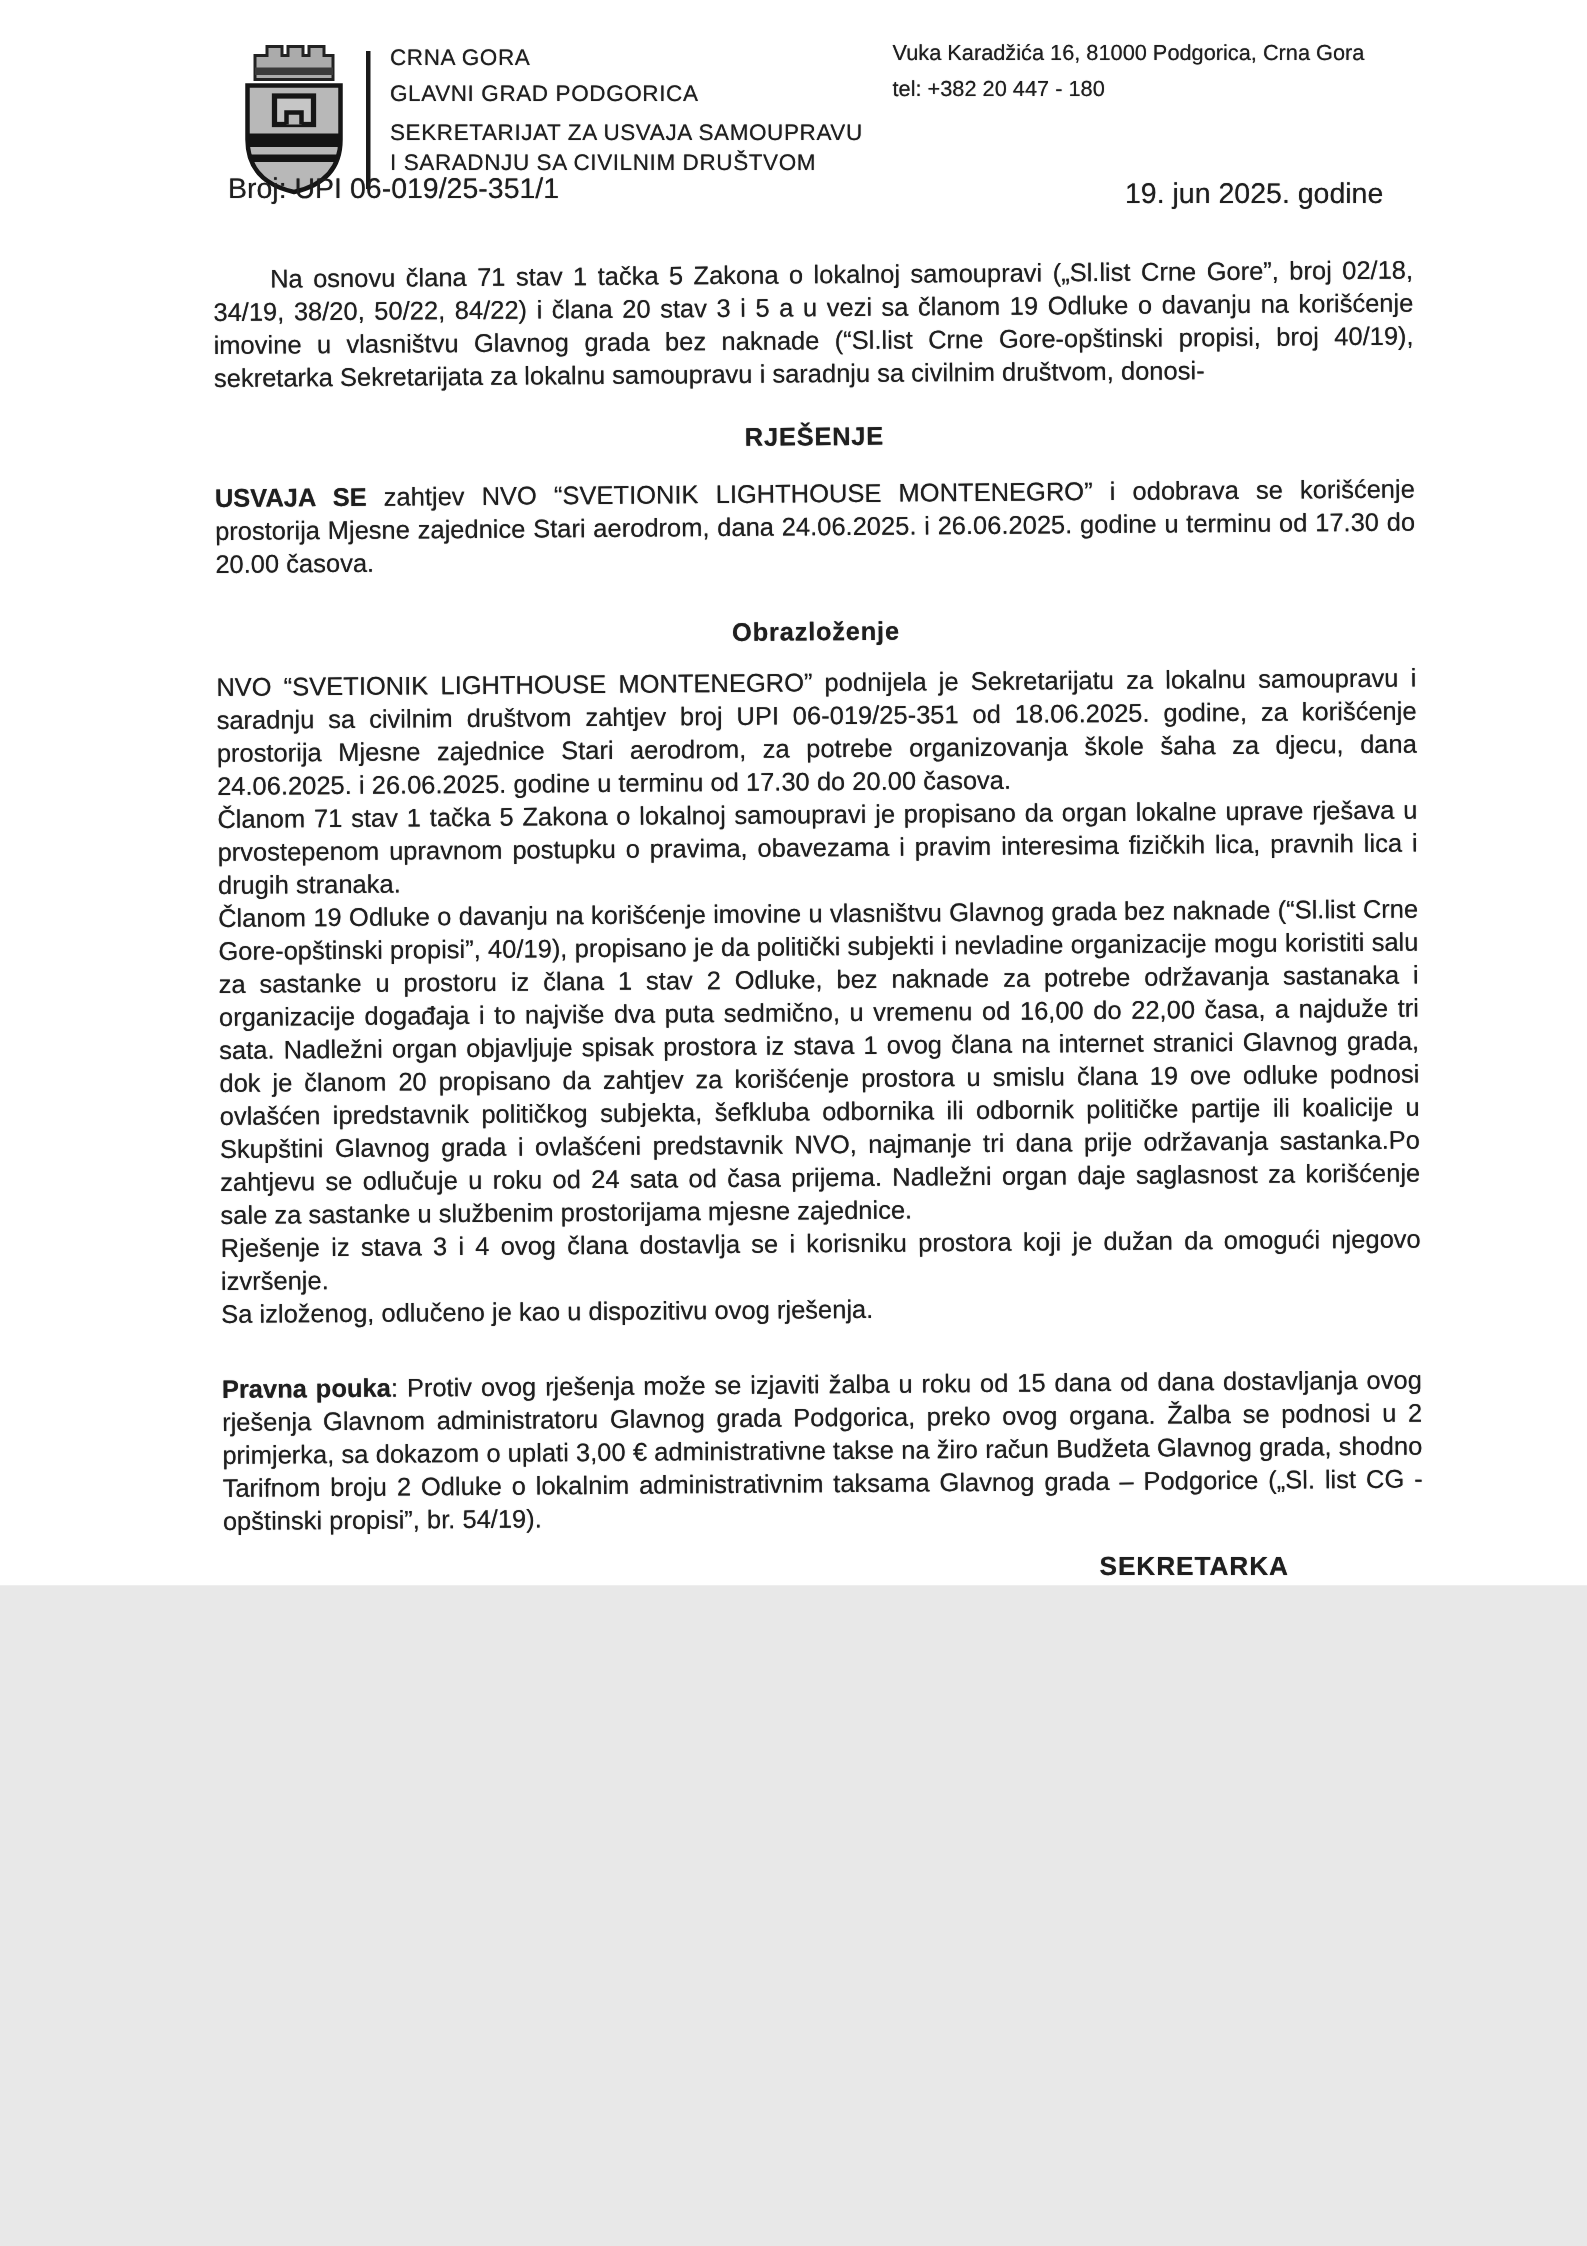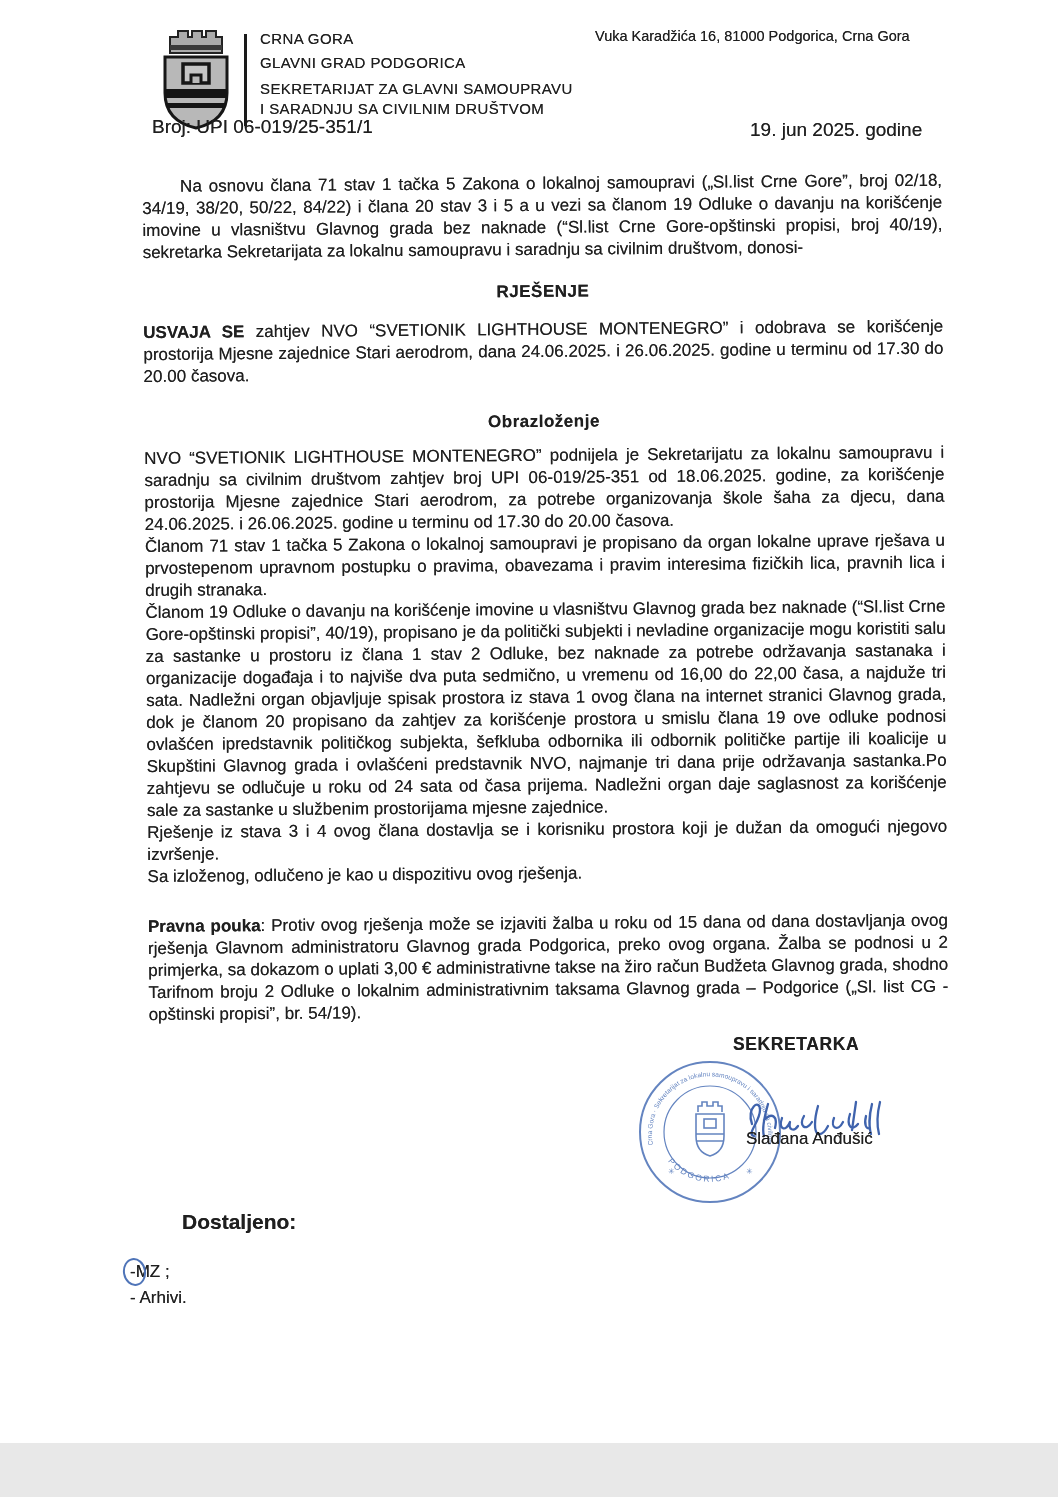--- a/index.html
+++ b/index.html
@@ -1,19 +1,19 @@
 <!DOCTYPE html>
 <html><head>
 <meta charset="utf-8">
 <style>
   html, body { margin: 0; padding: 0; background: #e8e8e8; }
   #page {
     position: relative;
     width: 1058px;
-    height: 1443px;
+    height: 1057px;
     margin: 0 auto;
     background: #ffffff;
     overflow: hidden;
     font-family: "Liberation Sans", sans-serif;
     color: #1f1f1f;
   }
   .scan-text { text-shadow: 0 0 0.5px rgba(20,20,20,0.75); }
 
   
   #coat-of-arms { position: absolute; left: 158px; top: 27px; width: 76px; height: 104px; }
@@ -78,26 +78,27 @@
 
     <rect x="25" y="37" width="26" height="19" fill="#c6c6c6" stroke="#161616" stroke-width="3.5"></rect>
     <path d="M33 56 V48 H43 V56" fill="#b8b8b8" stroke="#161616" stroke-width="3"></path>
   </svg>
 
   <div id="header-divider"></div>
 
   <div id="org-block" class="scan-text">
     <div class="org-line-a">CRNA GORA</div>
     <div class="org-line-b">GLAVNI GRAD PODGORICA</div>
-    <div class="org-line-c">SEKRETARIJAT ZA GLAVNI SAMOUPRAVU</div>
+    <div class="org-line-c">SEKRETARIJAT ZA USVAJA SAMOUPRAVU</div>
     <div>I SARADNJU SA CIVILNIM DRUŠTVOM</div>
   </div>
 
   <div id="contact-block" class="scan-text">
     <div>Vuka Karadžića 16, 81000 Podgorica, Crna Gora</div>
+    <div>tel: +382 20 447 - 180</div>
   </div>
 
   <div id="doc-number" class="scan-text">Broj: UPI 06-019/25-351/1</div>
   <div id="doc-date" class="scan-text">19. jun 2025. godine</div>
 
   <div id="body-flow" class="scan-text">
     <p class="para-intro">Na osnovu člana 71 stav 1 tačka 5 Zakona o lokalnoj samoupravi („Sl.list Crne Gore”, broj 02/18, 34/19, 38/20, 50/22, 84/22) i člana 20 stav 3 i 5 a u vezi sa članom 19 Odluke o davanju na korišćenje imovine u vlasništvu Glavnog grada bez naknade (“Sl.list Crne Gore-opštinski propisi, broj 40/19), sekretarka Sekretarijata za lokalnu samoupravu i saradnju sa civilnim društvom, donosi-</p>
 
     <p class="heading-center">RJEŠENJE</p>
 

